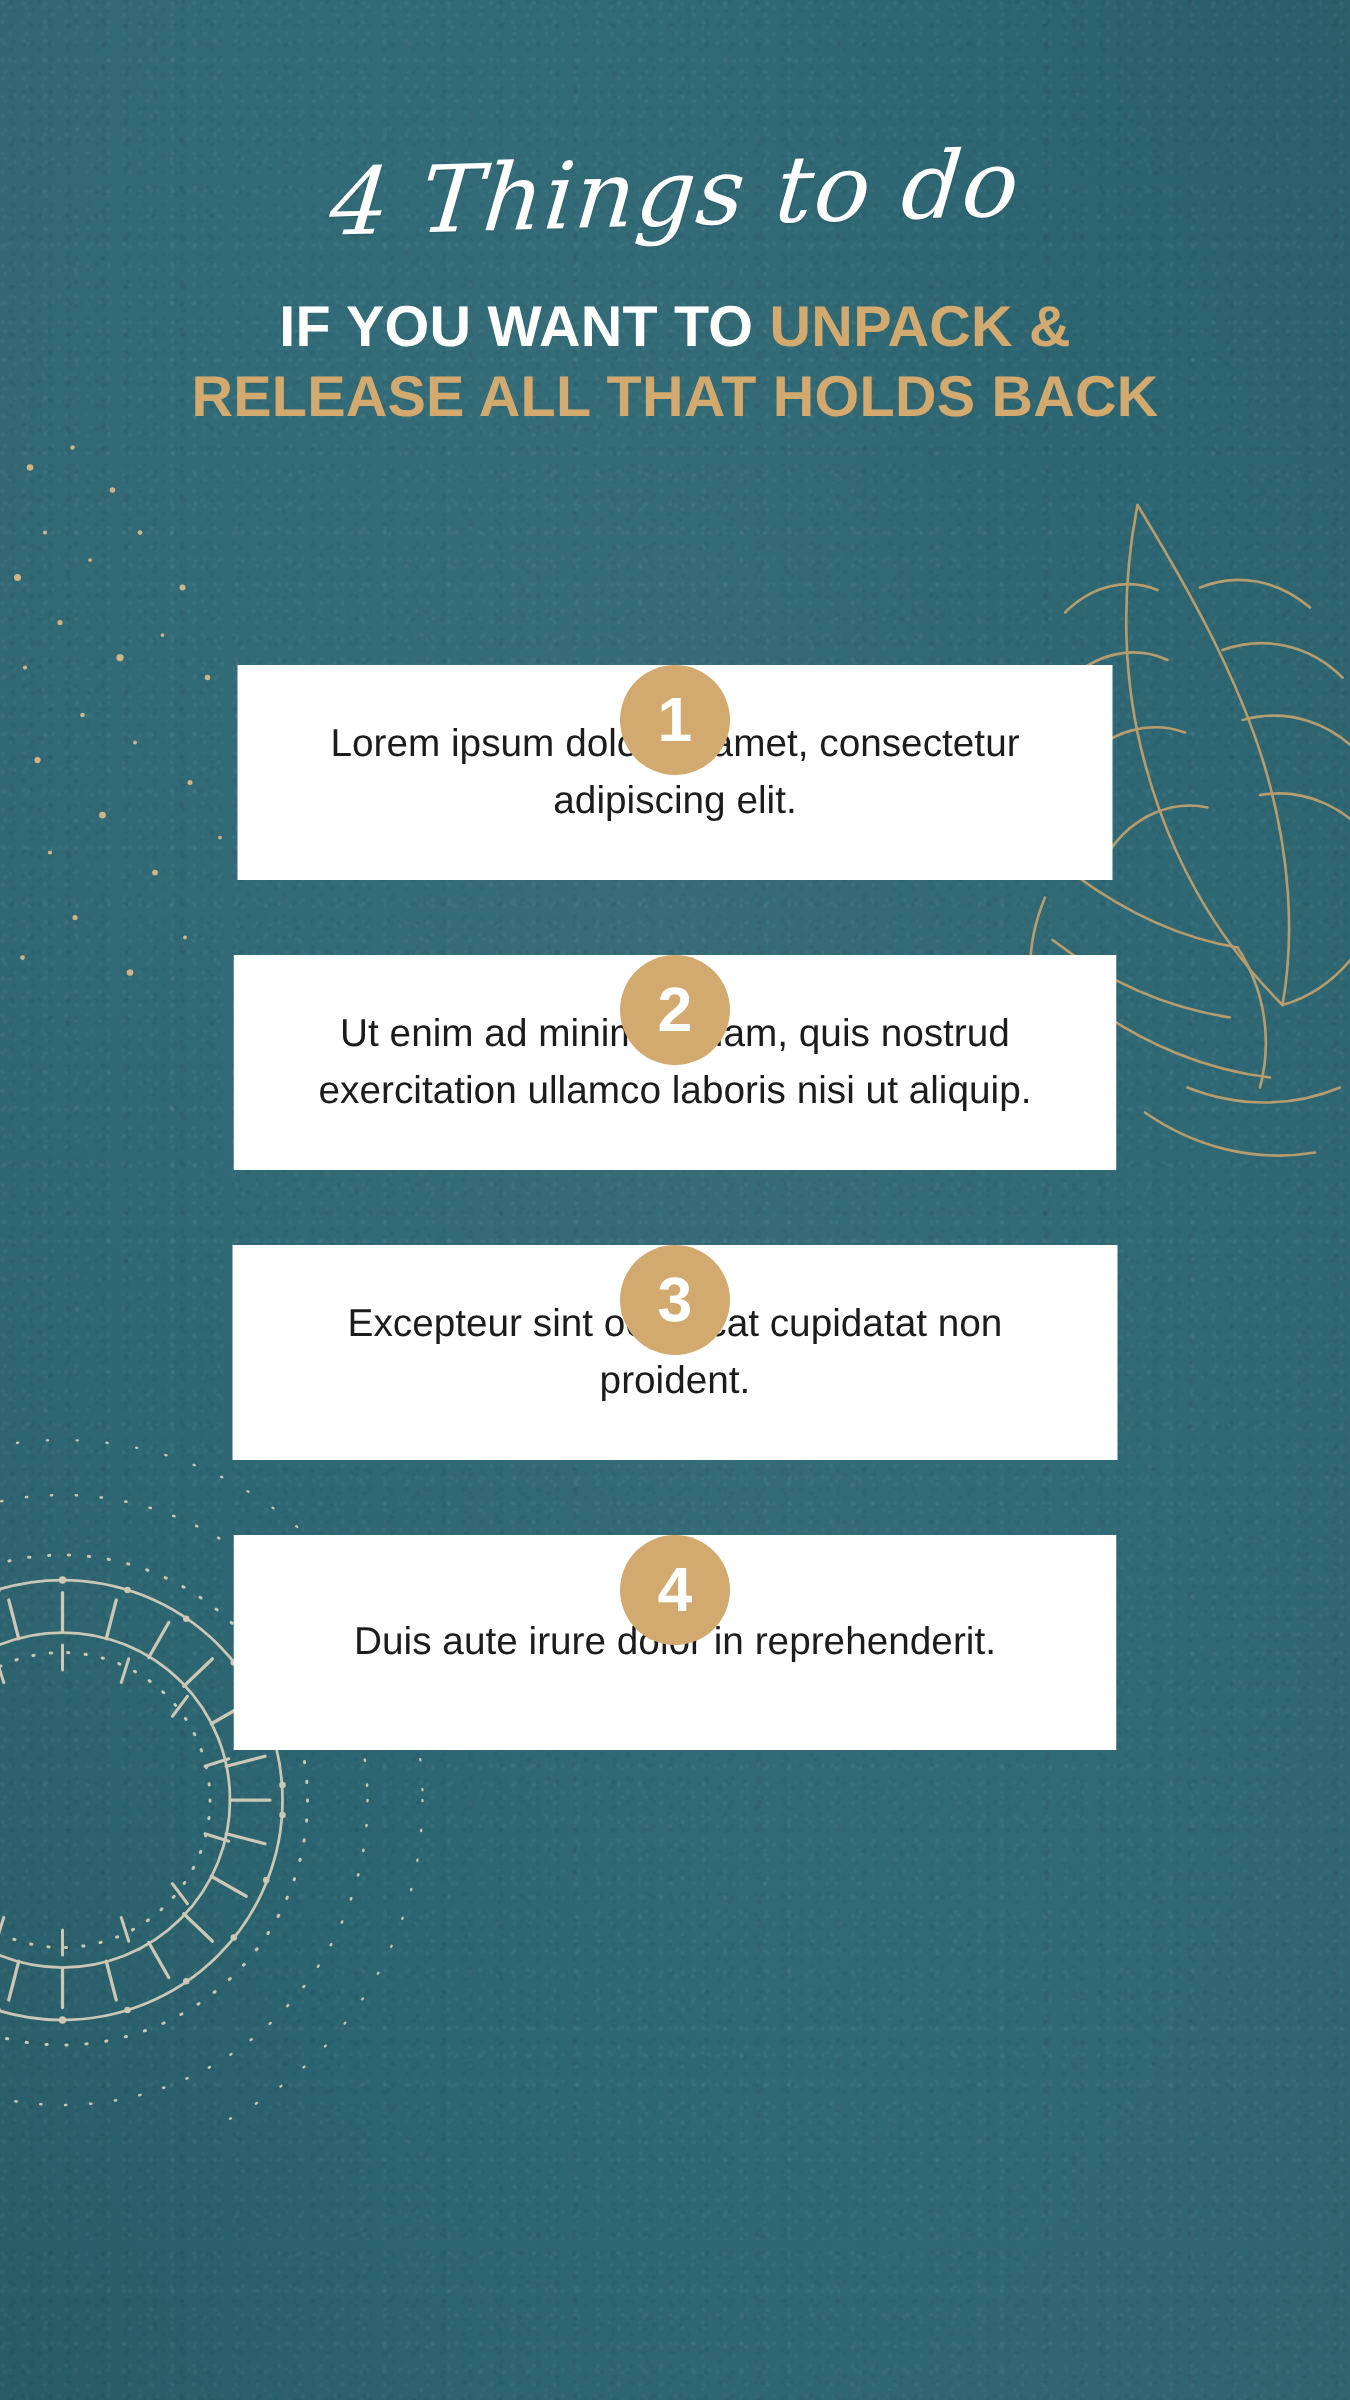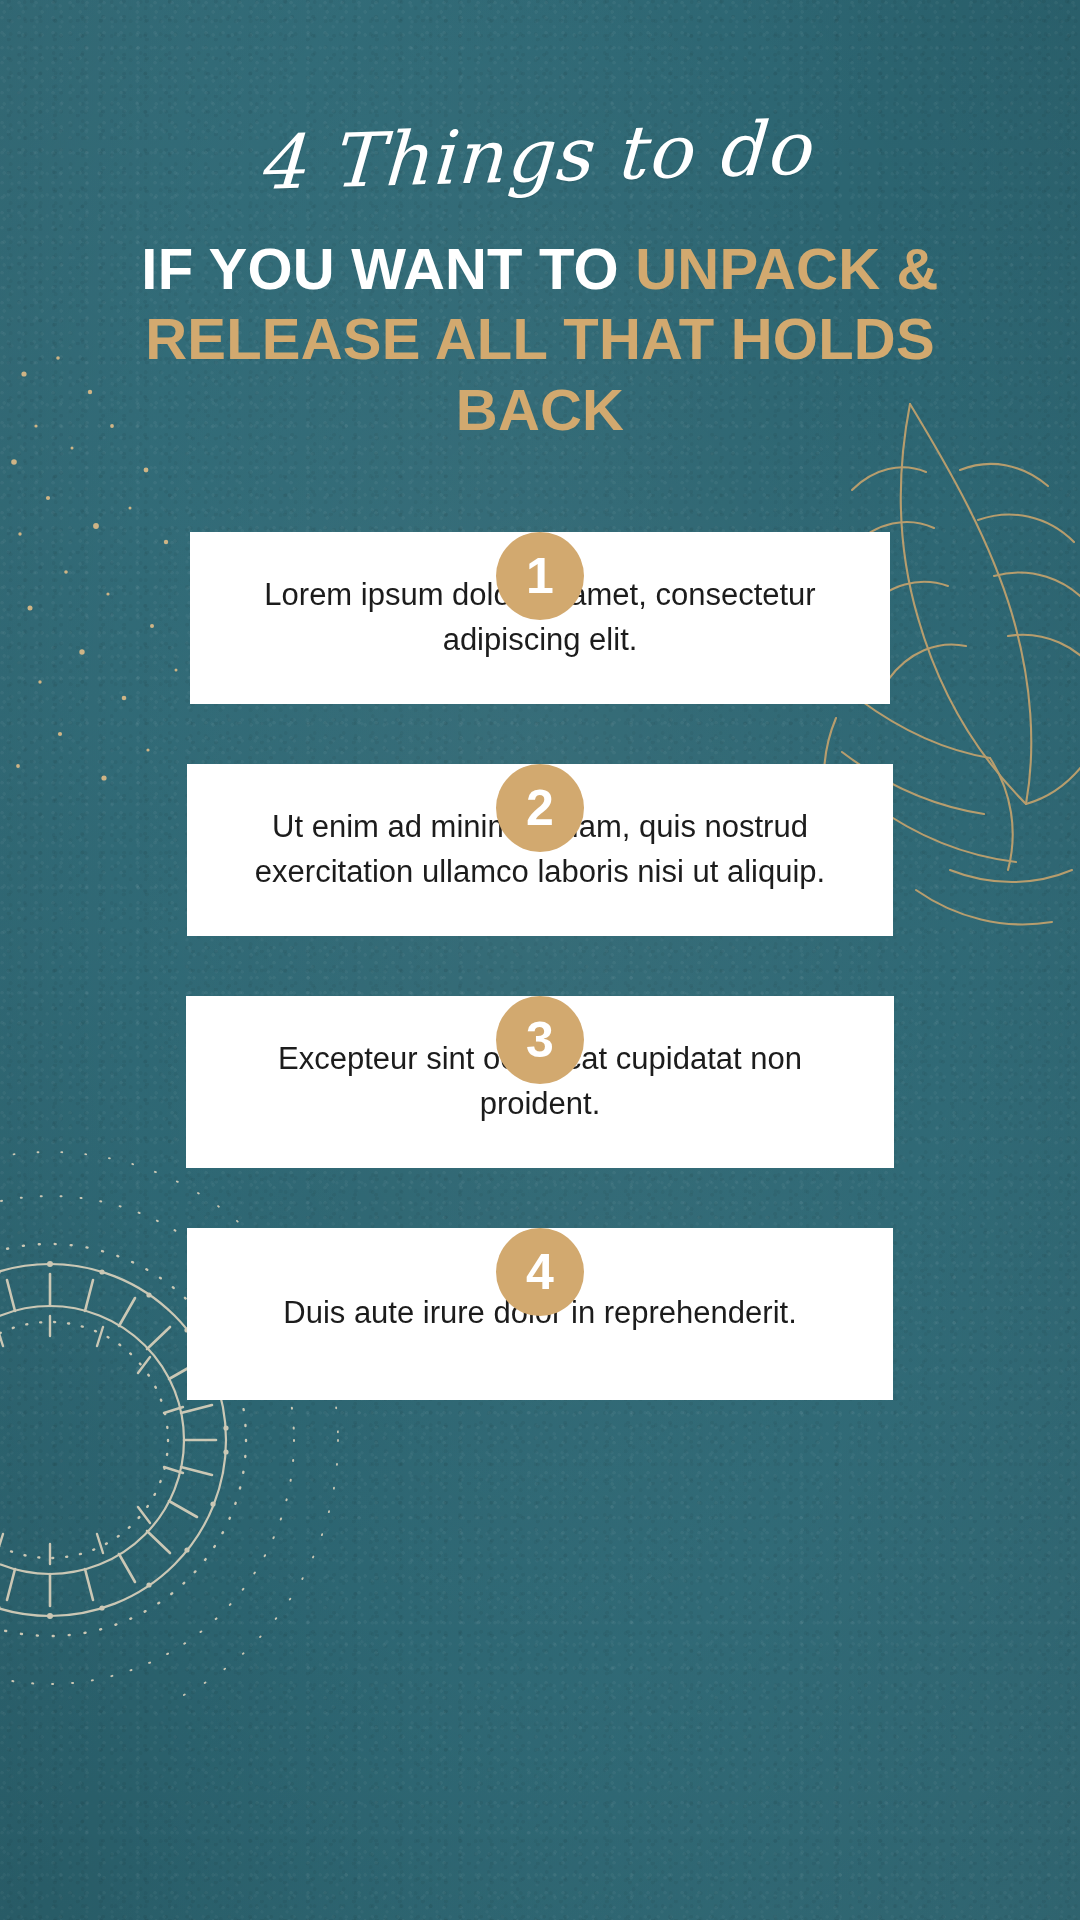--- a/index.html
+++ b/index.html
@@ -61,21 +61,21 @@
     letter-spacing:1px;
     transform:rotate(-1.6deg) skewX(-7deg);
     text-shadow:0 1px 2px rgba(0,0,0,0.12);
   }
 
   .headline {
     margin-top:42px;
     padding:0 108px;
     font-family:"Liberation Sans", sans-serif;
     font-weight:700;
-    font-size:58px;
+    font-size:46px;
     line-height:1.215;
     letter-spacing:0.2px;
     text-transform:uppercase;
     color:#ffffff;
   }
   .headline .accent { color:#d2a96f; }
 
   
   .cards { position:absolute; top:488px; left:0; width:1080px; }
 

